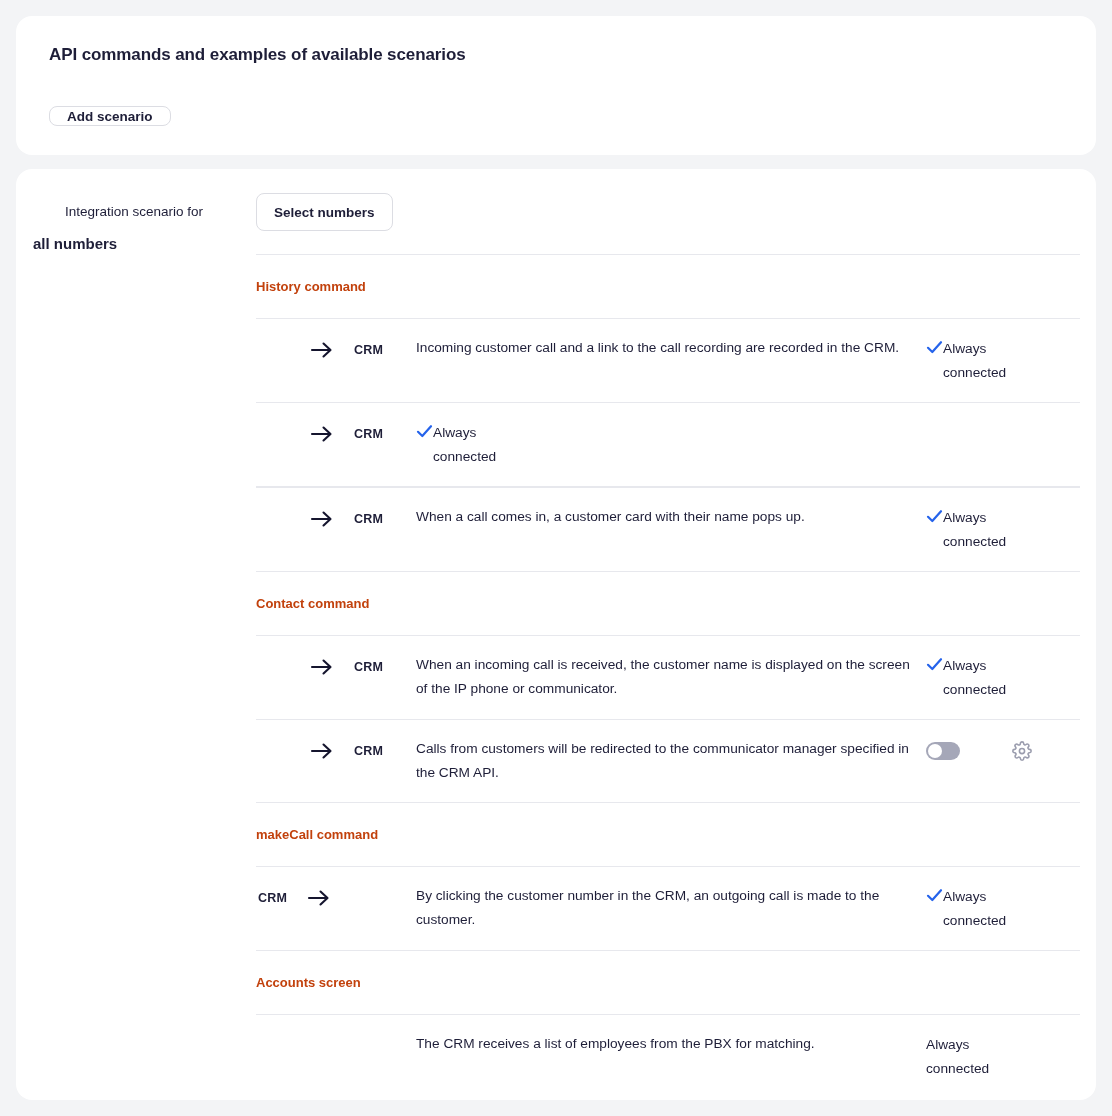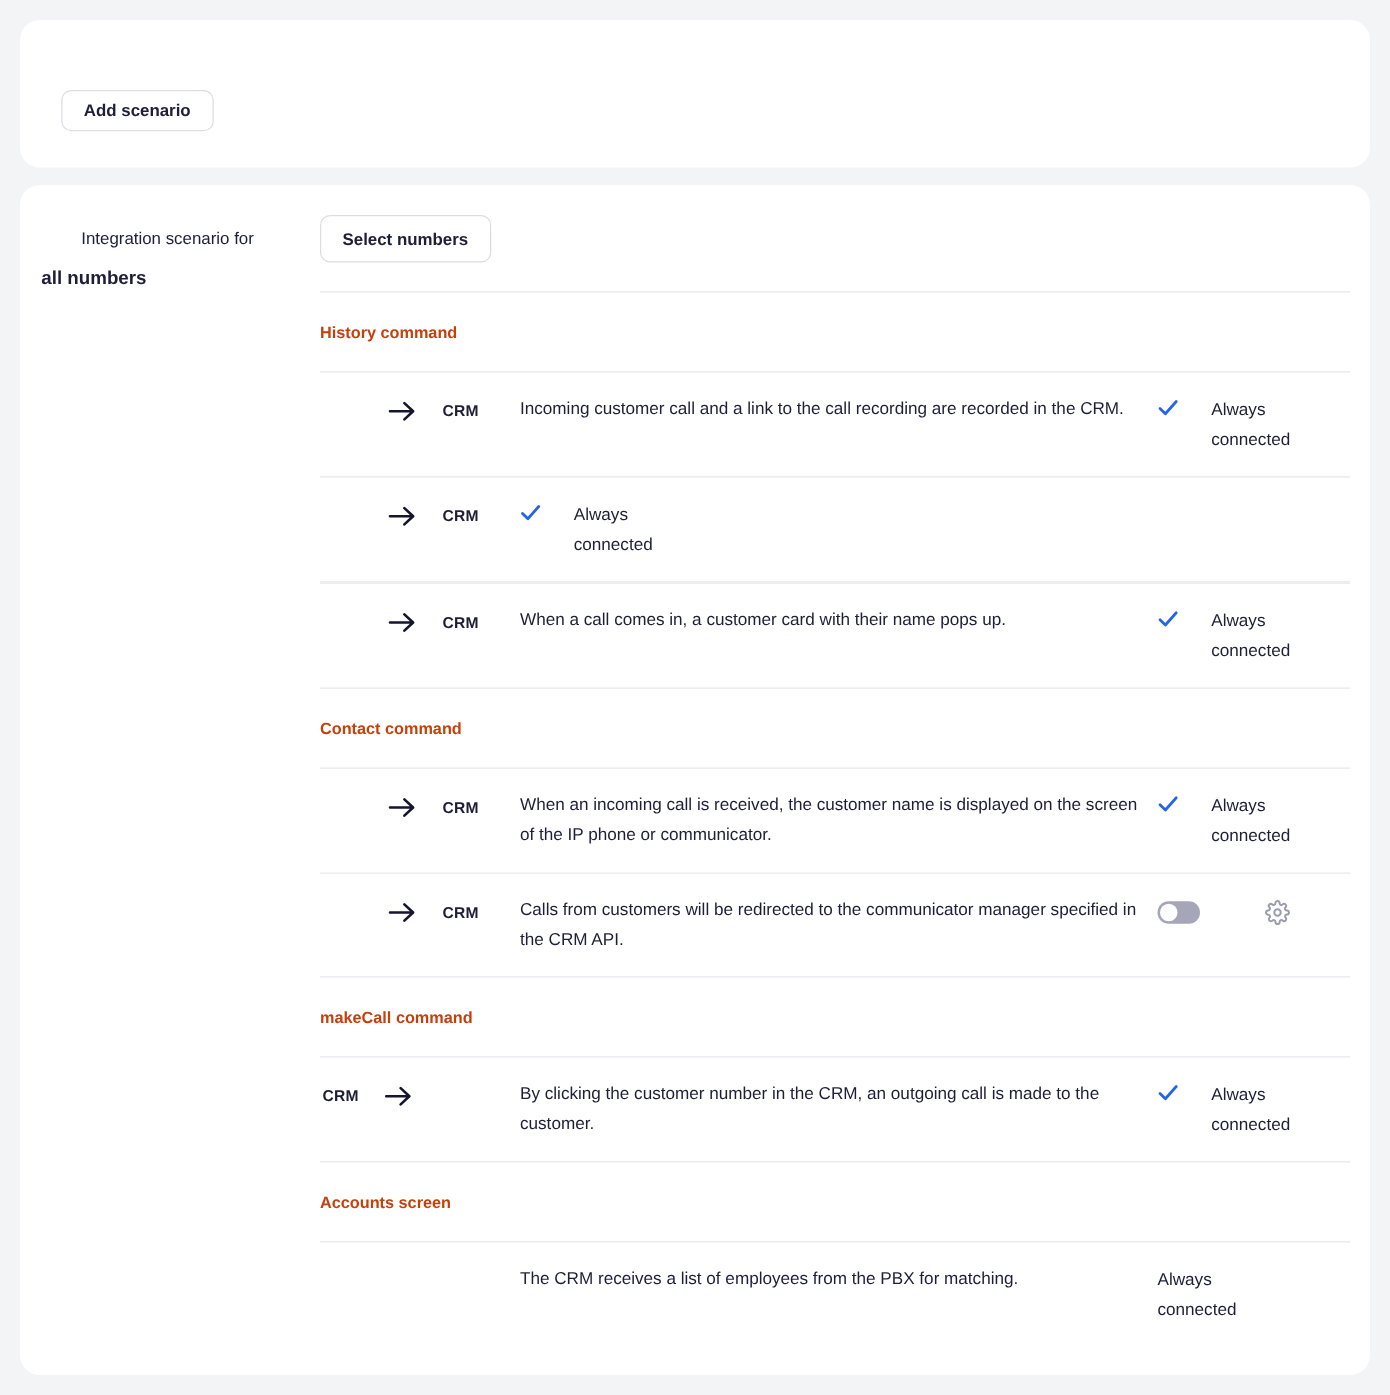--- a/index.html
+++ b/index.html
@@ -44,23 +44,23 @@
     border: 1px solid #dcdde3;
     border-radius: 8px;
     font-family: "Liberation Sans", sans-serif;
     font-size: 13.5px;
     font-weight: bold;
     color: #1e1e38;
     cursor: pointer;
     white-space: nowrap;
   }
   #add-scenario-btn {
-    height: 33px;
+    height: 20px;
     padding: 0 17px;
-    margin-top: 28px;
+    margin-top: 40px;
   }
 
   
   .main-card {
     flex: 1;
     display: flex;
     padding: 0;
     overflow: hidden;
   }
   .left-col {
@@ -145,21 +145,21 @@
     line-height: 24px;
     color: #1e1e38;
     max-width: 510px;
     padding-right: 16px;
   }
 
   .row-status {
     flex: 0 0 150px;
     display: flex;
     align-items: flex-start;
-    gap: 26px;
+    gap: 0;
     padding-top: 1px;
   }
   .check-icon {
     width: 17px;
     height: 17px;
     flex: 0 0 17px;
     margin-top: 2px;
   }
   .status-text {
     font-size: 13.7px;
@@ -202,20 +202,21 @@
     align-items: center;
     justify-content: center;
   }
 </style>
 </head>
 <body>
 
 <div class="page">
 
   <div class="card top-card">
+    <div class="page-title">API commands and examples of available scenarios</div>
     <button class="btn" id="add-scenario-btn">Add scenario</button>
   </div>
 
   <div class="card main-card">
 
     <div class="left-col">
       <div class="left-label">Integration scenario for</div>
       <div class="left-value">all numbers</div>
     </div>
 

